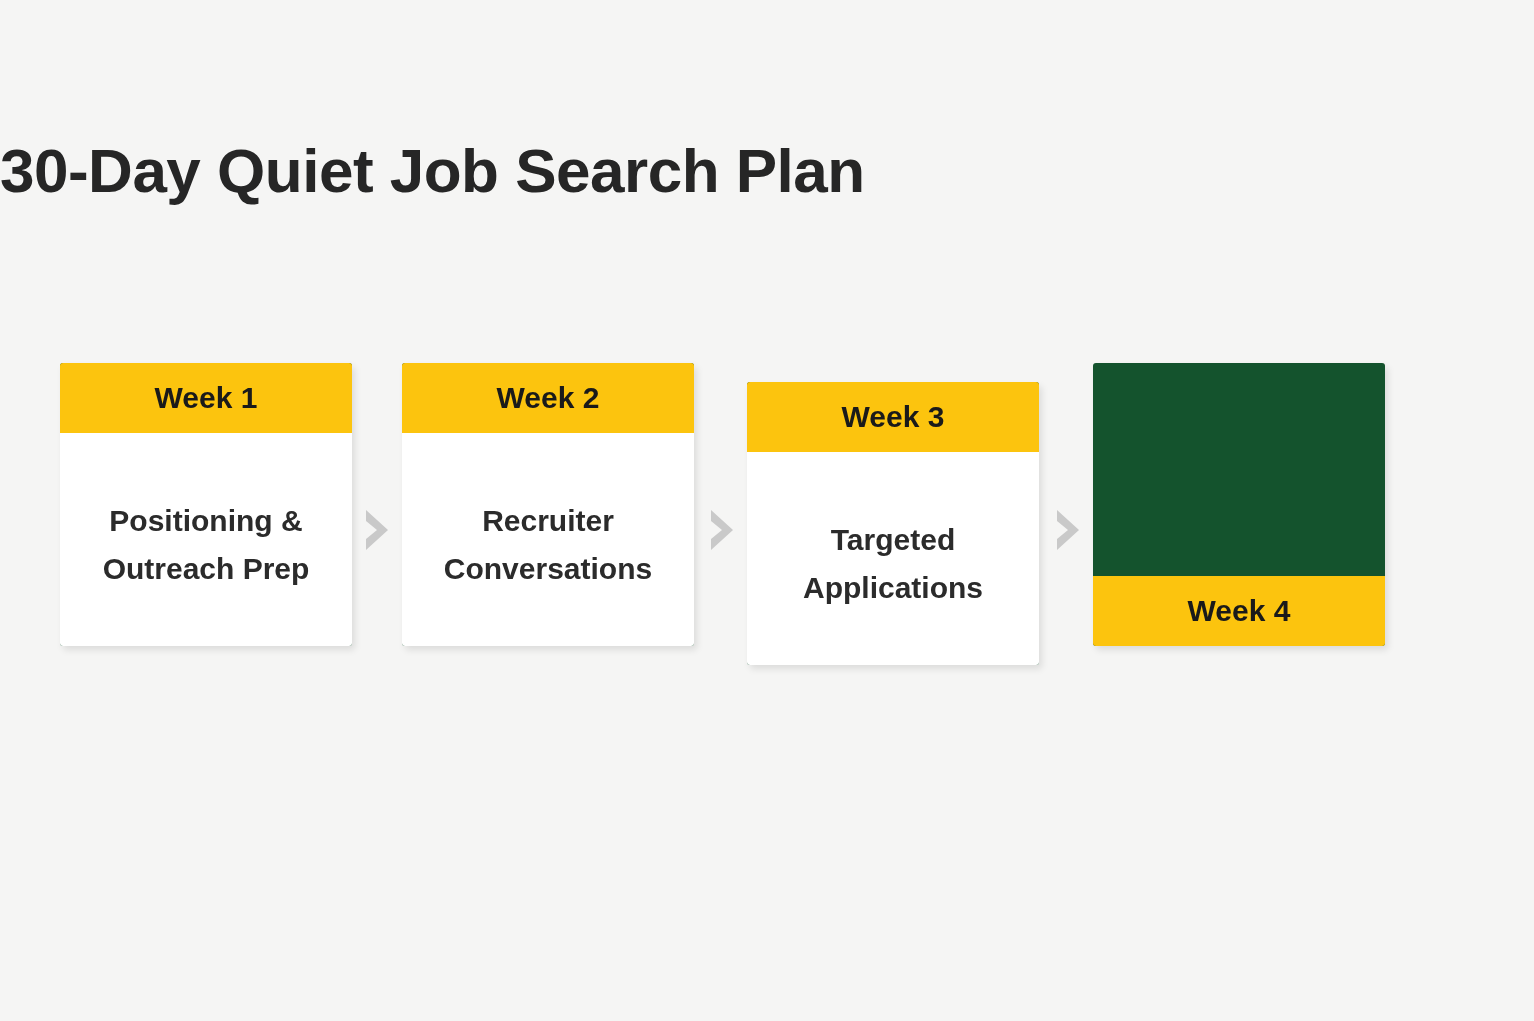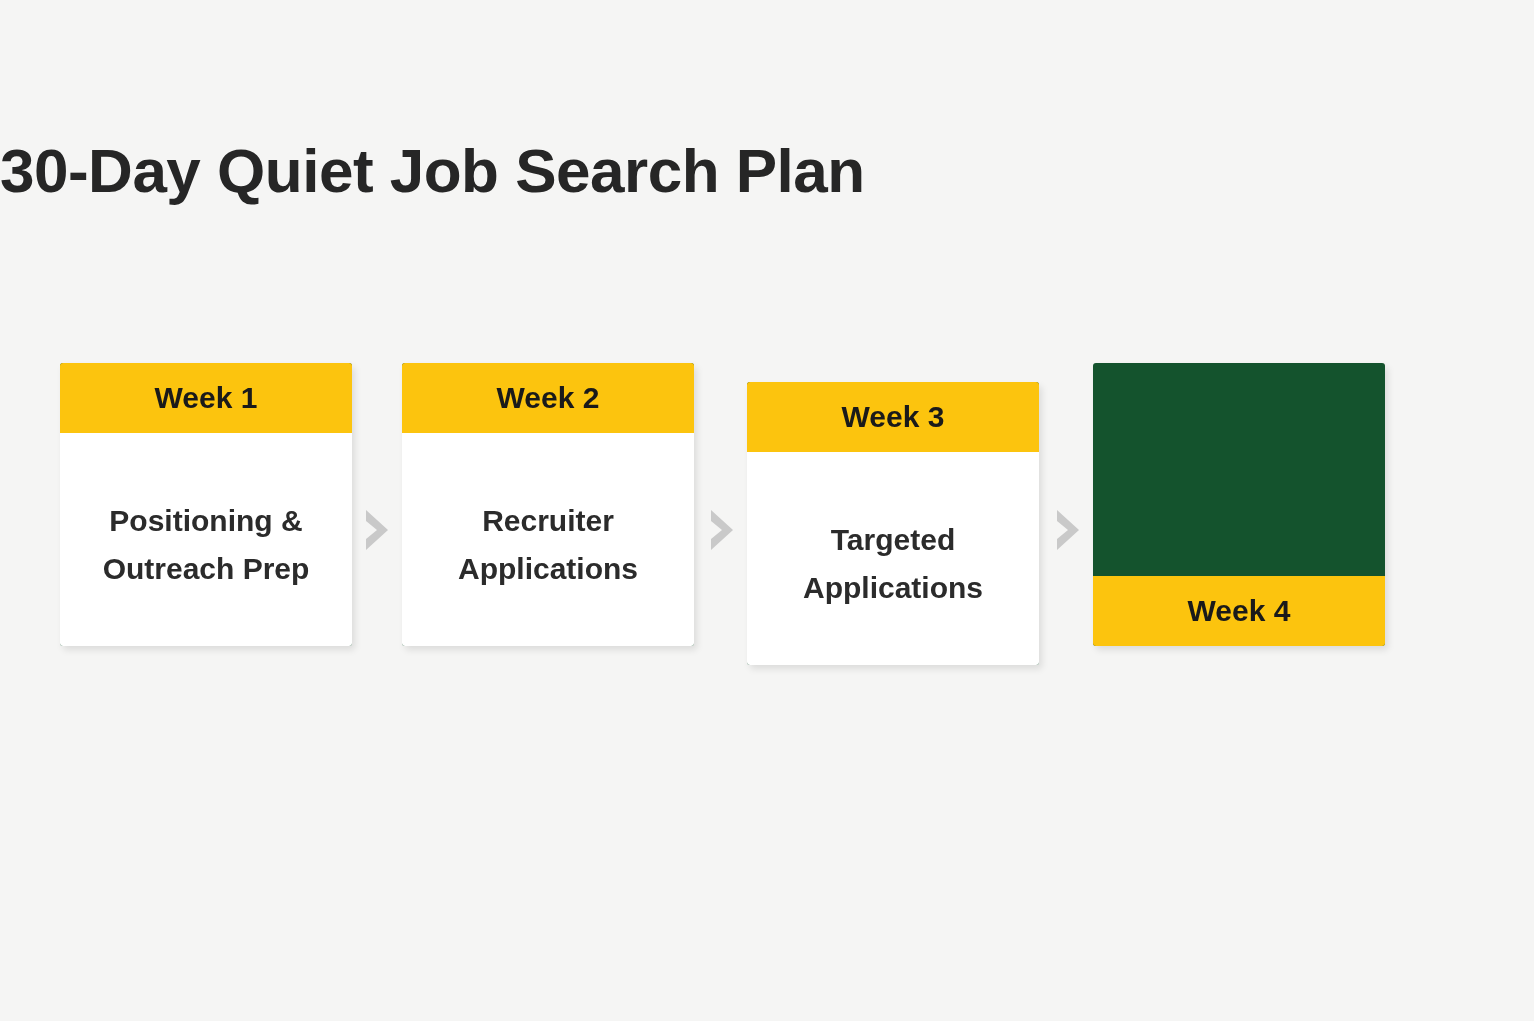--- a/index.html
+++ b/index.html
@@ -140,21 +140,21 @@
         <path d="M6 2 L28 22 L6 42 L6 31 L17 22 L6 13 Z" fill="currentColor"></path>
       </svg>
     </div>
 
     <div class="flow-card pos-1">
       <div class="card-header">
         <span class="card-header-label">Week 2</span>
       </div>
       <div class="card-body">
         <span class="card-body-text">Recruiter
-Applications</span>
+Conversations</span>
       </div>
     </div>
 
     <div class="chevron gap-1">
       <svg viewBox="0 0 34 44" xmlns="http://www.w3.org/2000/svg" aria-hidden="true">
         <path d="M6 2 L28 22 L6 42 L6 31 L17 22 L6 13 Z" fill="currentColor"></path>
       </svg>
     </div>
 
     <div class="flow-card pos-2">

